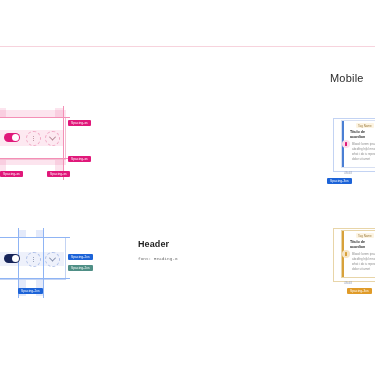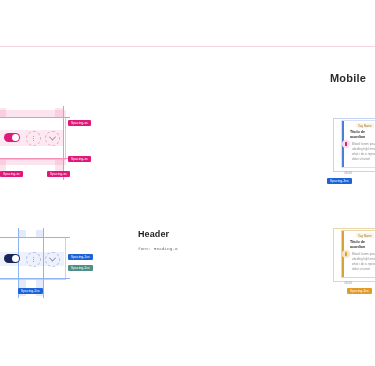--- a/index.html
+++ b/index.html
@@ -14,21 +14,21 @@
 
   
   .top-rule{
     position:absolute;left:0;top:46px;width:375px;height:1px;
     background:#f7d3dd;
   }
 
   
   .mobile-heading{
     position:absolute;left:330px;top:72px;
-    font-size:11px;font-weight:700;color:#2b2b2b;letter-spacing:.2px;
+    font-size:11px;font-weight:400;color:#2b2b2b;letter-spacing:.2px;
   }
 
   
   .spec{position:absolute;}
   .spec-title{
     font-size:9px;font-weight:700;color:#1f1f1f;
     margin:0 0 6px 0;letter-spacing:.1px;
   }
   .spec-line{
     font-family:"Liberation Mono", monospace;
@@ -243,21 +243,21 @@
     <div class="icon-circle b" style="left:45px;top:252px;">
       <span class="chev b"></span>
     </div>
 
     <div class="badge blue" style="left:68px;top:254px;">Spacing-2xs</div>
     <div class="badge teal" style="left:68px;top:265px;">Spacing-2xs</div>
     <div class="badge blue" style="left:18px;top:288px;">Spacing-2xs</div>
   </div>
 
 
-  <div class="spec" style="left:138px;top:229px;">
+  <div class="spec" style="left:138px;top:239px;">
     <div class="spec-title">Header</div>
     <div class="spec-line">
       <span>font:</span>
       <span>Heading-6</span>
     </div>
   </div>
 
 
   <div>
     <div class="mcard-frame" style="left:333px;top:118px;width:48px;height:52px;"></div>

